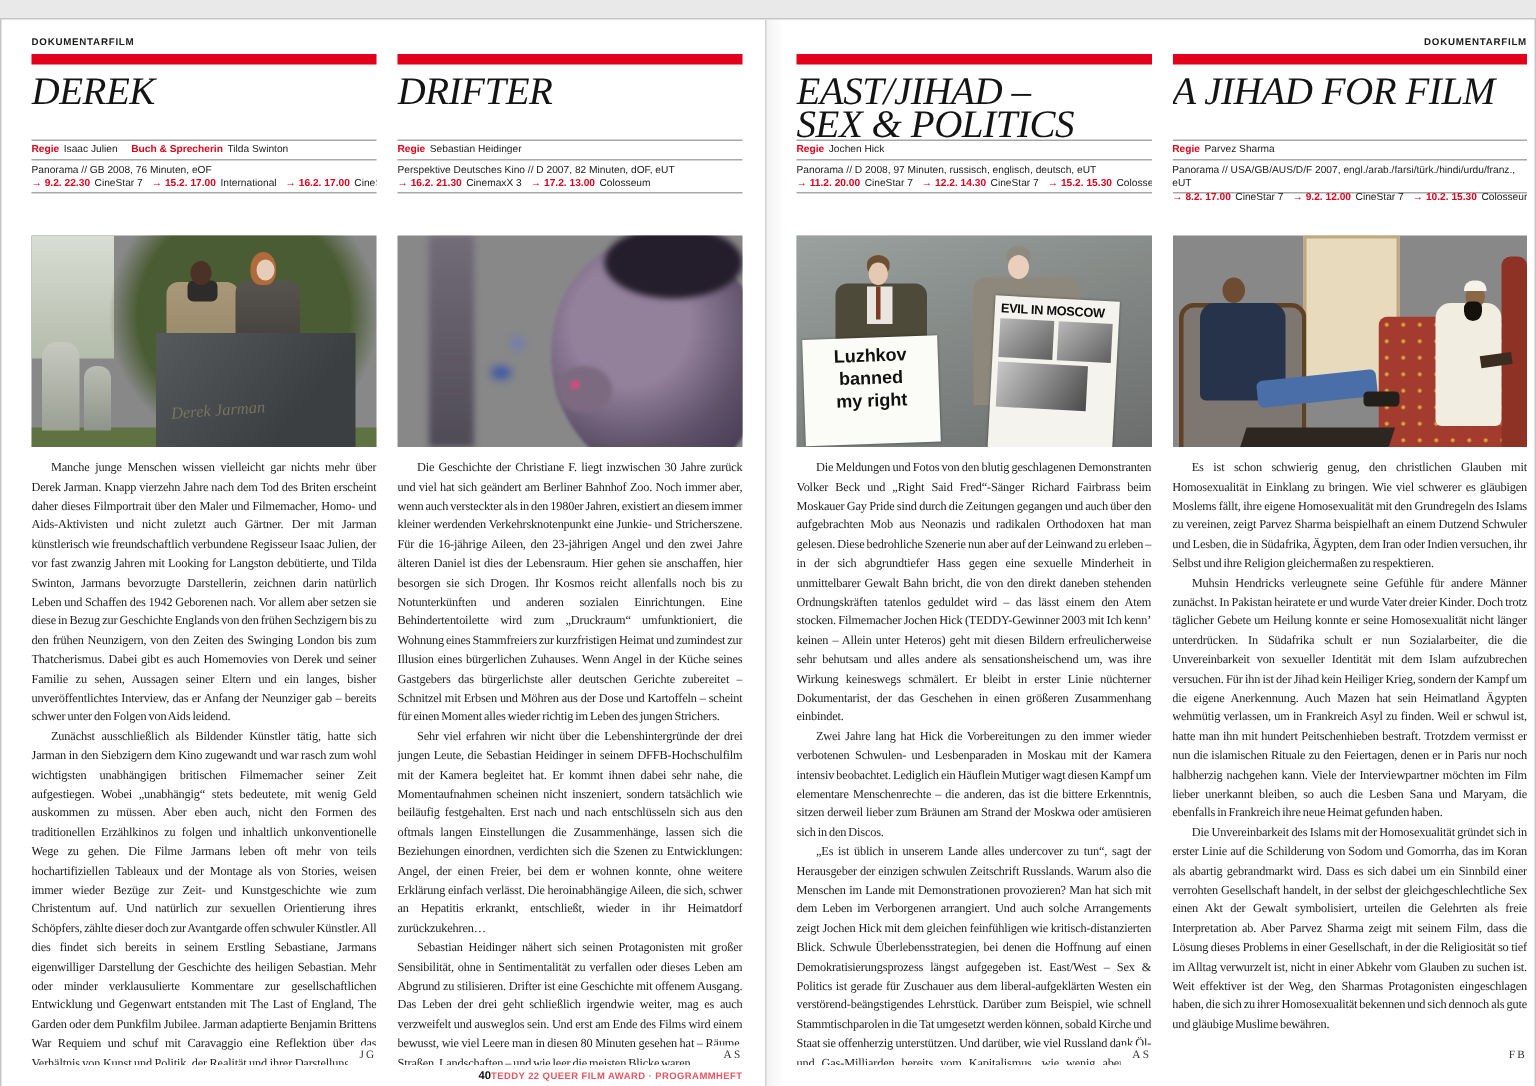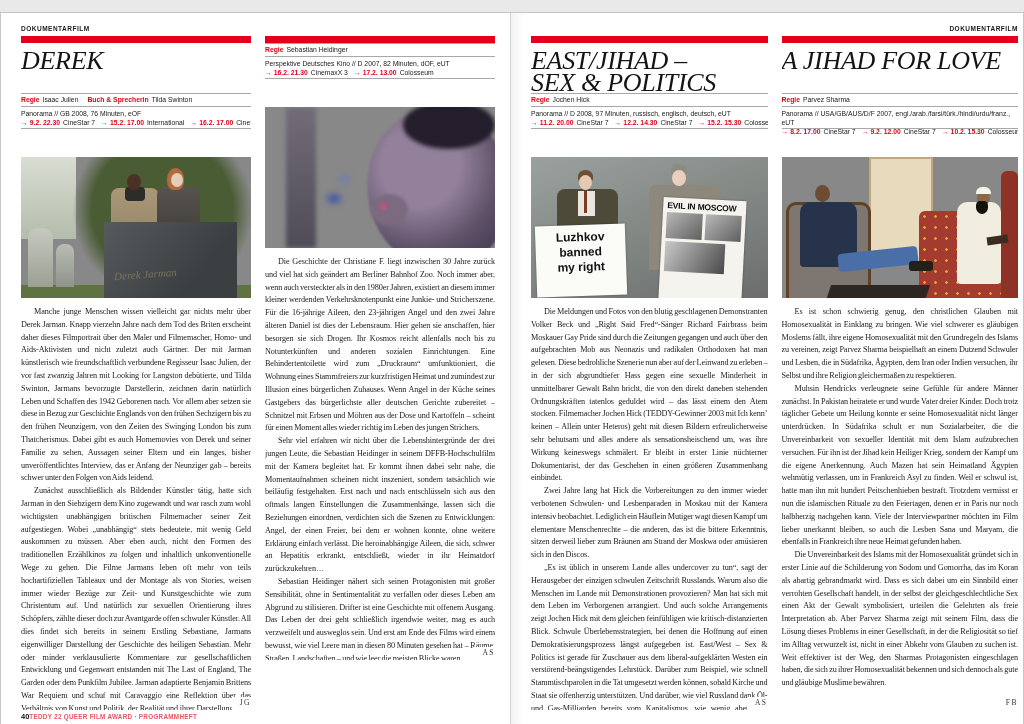--- a/index.html
+++ b/index.html
@@ -28,21 +28,21 @@
   .screenings .venue{color:#1a1a1a;margin-right:6px;}
   figure.still{margin:28px 0 0 0;width:100%;height:141px;position:relative;overflow:hidden;background:#888;}
   .film-body{position:relative;margin-top:8px;height:404px;overflow:hidden;
              font-family:"Liberation Serif",serif;font-size:8.2px;line-height:12.8px;
              letter-spacing:-.1px;word-spacing:-.6px;text-align:justify;color:#222;
              -webkit-hyphens:auto;hyphens:auto;}
   .film-body p{margin:0;text-indent:13px;}
   .author{position:absolute;right:0;bottom:0;background:#fff;padding-left:8px;
           font-size:7.5px;letter-spacing:1.5px;color:#333;font-family:"Liberation Serif",serif;}
   .page-footer{position:absolute;bottom:14px;left:20px;right:15px;display:flex;
-               justify-content:flex-start;align-items:baseline;}
+               justify-content:flex-end;align-items:baseline;}
   .page-right .page-footer{left:20px;right:8px;}
   .pagenum{font-size:7.5px;font-weight:bold;color:#111;}
   .imprint{font-size:6.3px;font-weight:bold;color:#e85560;letter-spacing:.3px;}
   
   .abs{position:absolute;}
   
   .sc-derek{background:radial-gradient(circle at 70% 30%,#46552f 0 40%,#36452a 70%,#2c3a22 100%);}
   .sc-derek .sky{left:0;top:0;width:24%;height:58%;background:linear-gradient(#d9ddd3,#b4bcab);}
   .sc-derek .tree{left:14%;top:-10%;width:95%;height:95%;background:radial-gradient(circle,#4a5c33 0 55%,rgba(0,0,0,0) 70%);}
   .sc-derek .grass{left:0;bottom:0;width:100%;height:9%;background:#5f7342;}
@@ -150,20 +150,24 @@
         </figure>
         <div class="film-body">
             <p>Manche junge Menschen wissen vielleicht gar nichts mehr über Derek Jarman. Knapp vierzehn Jahre nach dem Tod des Briten erscheint daher dieses Filmportrait über den Maler und Filmemacher, Homo- und Aids-Aktivisten und nicht zuletzt auch Gärtner. Der mit Jarman künstlerisch wie freundschaftlich verbundene Regisseur Isaac Julien, der vor fast zwanzig Jahren mit Looking for Langston debütierte, und Tilda Swinton, Jarmans bevorzugte Darstellerin, zeichnen darin natürlich Leben und Schaffen des 1942 Geborenen nach. Vor allem aber setzen sie diese in Bezug zur Geschichte Englands von den frühen Sechzigern bis zu den frühen Neunzigern, von den Zeiten des Swinging London bis zum Thatcherismus. Dabei gibt es auch Homemovies von Derek und seiner Familie zu sehen, Aussagen seiner Eltern und ein langes, bisher unveröffentlichtes Interview, das er Anfang der Neunziger gab – bereits schwer unter den Folgen von Aids leidend.</p>
             <p>Zunächst ausschließlich als Bildender Künstler tätig, hatte sich Jarman in den Siebzigern dem Kino zugewandt und war rasch zum wohl wichtigsten unabhängigen britischen Filmemacher seiner Zeit aufgestiegen. Wobei „unabhängig“ stets bedeutete, mit wenig Geld auskommen zu müssen. Aber eben auch, nicht den Formen des traditionellen Erzählkinos zu folgen und inhaltlich unkonventionelle Wege zu gehen. Die Filme Jarmans leben oft mehr von teils hochartifiziellen Tableaux und der Montage als von Stories, weisen immer wieder Bezüge zur Zeit- und Kunstgeschichte wie zum Christentum auf. Und natürlich zur sexuellen Orientierung ihres Schöpfers, zählte dieser doch zur Avantgarde offen schwuler Künstler. All dies findet sich bereits in seinem Erstling Sebastiane, Jarmans eigenwilliger Darstellung der Geschichte des heiligen Sebastian. Mehr oder minder verklausulierte Kommentare zur gesellschaftlichen Entwicklung und Gegenwart entstanden mit The Last of England, The Garden oder dem Punkfilm Jubilee. Jarman adaptierte Benjamin Brittens War Requiem und schuf mit Caravaggio eine Reflektion über das Verhältnis von Kunst und Politik, der Realität und ihrer Darstellung. Und mit Blue, bei dem der bereits weitgehend erblindete Regisseur die Leinwand ganz in Yves-Klein-Blau erscheinen ließ, ein ebenso viel beachtetes Abschiedswerk.</p>
           <span class="author">JG</span>
         </div>
       </article>
 
       <article class="film">
         <div class="red-bar"></div>
+        <h1 class="film-title">
+          <div>DRIFTER</div>
+          <div></div>
+        </h1>
         <div class="rule"></div>
         <div class="credits"><span class="role">Regie</span><span class="name">Sebastian Heidinger</span></div>
         <div class="rule"></div>
         <div class="info-block">
           <div>Perspektive Deutsches Kino // D 2007, 82 Minuten, dOF, eUT</div>
           <div class="screenings"><span class="arrow">→</span><span class="dt">16.2. 21.30</span><span class="venue">CinemaxX 3</span><span class="arrow">→</span><span class="dt">17.2. 13.00</span><span class="venue">Colosseum</span></div>
         </div>
         <div class="rule"></div>
         <figure class="still sc-drifter">
           <div class="abs door"></div>
@@ -237,21 +241,21 @@
             <p>Die Meldungen und Fotos von den blutig geschlagenen Demonstranten Volker Beck und „Right Said Fred“-Sänger Richard Fairbrass beim Moskauer Gay Pride sind durch die Zeitungen gegangen und auch über den aufgebrachten Mob aus Neonazis und radikalen Orthodoxen hat man gelesen. Diese bedrohliche Szenerie nun aber auf der Leinwand zu erleben – in der sich abgrundtiefer Hass gegen eine sexuelle Minderheit in unmittelbarer Gewalt Bahn bricht, die von den direkt daneben stehenden Ordnungskräften tatenlos geduldet wird – das lässt einem den Atem stocken. Filmemacher Jochen Hick (TEDDY-Gewinner 2003 mit Ich kenn’ keinen – Allein unter Heteros) geht mit diesen Bildern erfreulicherweise sehr behutsam und alles andere als sensationsheischend um, was ihre Wirkung keineswegs schmälert. Er bleibt in erster Linie nüchterner Dokumentarist, der das Geschehen in einen größeren Zusammenhang einbindet.</p>
             <p>Zwei Jahre lang hat Hick die Vorbereitungen zu den immer wieder verbotenen Schwulen- und Lesbenparaden in Moskau mit der Kamera intensiv beobachtet. Lediglich ein Häuflein Mutiger wagt diesen Kampf um elementare Menschenrechte – die anderen, das ist die bittere Erkenntnis, sitzen derweil lieber zum Bräunen am Strand der Moskwa oder amüsieren sich in den Discos.</p>
             <p>„Es ist üblich in unserem Lande alles undercover zu tun“, sagt der Herausgeber der einzigen schwulen Zeitschrift Russlands. Warum also die Menschen im Lande mit Demonstrationen provozieren? Man hat sich mit dem Leben im Verborgenen arrangiert. Und auch solche Arrangements zeigt Jochen Hick mit dem gleichen feinfühligen wie kritisch-distanzierten Blick. Schwule Überlebensstrategien, bei denen die Hoffnung auf einen Demokratisierungsprozess längst aufgegeben ist. East/West – Sex &amp; Politics ist gerade für Zuschauer aus dem liberal-aufgeklärten Westen ein verstörend-beängstigendes Lehrstück. Darüber zum Beispiel, wie schnell Stammtischparolen in die Tat umgesetzt werden können, sobald Kirche und Staat sie offenherzig unterstützen. Und darüber, wie viel Russland dank Öl- und Gas-Milliarden bereits vom Kapitalismus, wie wenig aber über Demokratie gelernt hat.</p>
           <span class="author">AS</span>
         </div>
       </article>
 
       <article class="film">
         <div class="red-bar"></div>
         <h1 class="film-title">
-          <div>A JIHAD FOR LOVE</div>
+          <div>A JIHAD FOR FILM</div>
           <div></div>
         </h1>
         <div class="rule"></div>
         <div class="credits"><span class="role">Regie</span><span class="name">Parvez Sharma</span></div>
         <div class="rule"></div>
         <div class="info-block">
           <div>Panorama // USA/GB/AUS/D/F 2007, engl./arab./farsi/türk./hindi/urdu/franz., eUT</div>
           <div class="screenings"><span class="arrow">→</span><span class="dt">8.2. 17.00</span><span class="venue">CineStar 7</span><span class="arrow">→</span><span class="dt">9.2. 12.00</span><span class="venue">CineStar 7</span><span class="arrow">→</span><span class="dt">10.2. 15.30</span><span class="venue">Colosseum 1</span></div>
         </div>
         <div class="rule"></div>

